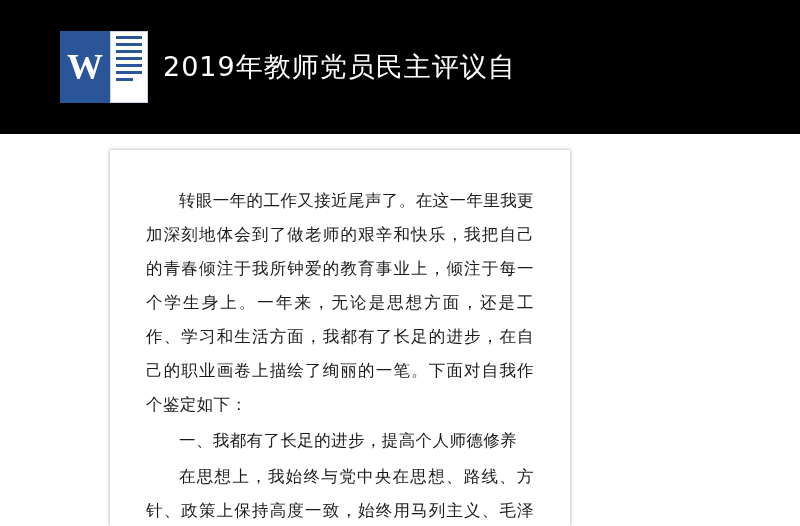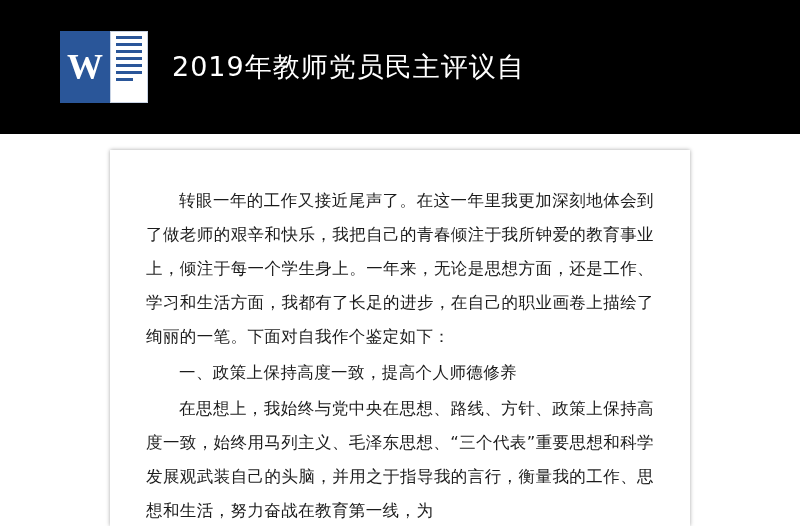--- a/index.html
+++ b/index.html
@@ -69,38 +69,38 @@
   .word-icon .sheet i {
     display: block;
     height: 3px;
     background: #2a5699;
     margin: 4px 5px 0 5px;
   }
   .word-icon .sheet i.short {
     margin-right: 14px;
   }
   .title-wrap {
-    margin-left: 24px;
+    margin-left: 15px;
     color: #ffffff;
     font-family: "DejaVu Sans", sans-serif;
     font-size: 27px;
     line-height: 40px;
     letter-spacing: 1px;
     max-width: 580px;
   }
   .title-line {
     display: block;
     white-space: nowrap;
   }
   
   .doc {
     position: absolute;
     left: 110px;
     top: 150px;
-    width: 580px;
+    width: 460px;
     height: 376px;
     background: #ffffff;
     box-shadow: 0 0 4px rgba(0,0,0,0.35);
     box-sizing: border-box;
     padding: 34px 36px 0 36px;
     overflow: hidden;
   }
   .doc p {
     margin: 0 0 2px 0;
     font-family: "DejaVu Sans", sans-serif;
@@ -134,17 +134,17 @@
         <i class="short"></i>
       </div>
     </div>
     <div class="title-wrap">
       <span class="title-line">2019年教师党员民主评议自</span>
     </div>
   </div>
 
   <div class="doc">
     <p class="indent">转眼一年的工作又接近尾声了。在这一年里我更加深刻地体会到了做老师的艰辛和快乐，我把自己的青春倾注于我所钟爱的教育事业上，倾注于每一个学生身上。一年来，无论是思想方面，还是工作、学习和生活方面，我都有了长足的进步，在自己的职业画卷上描绘了绚丽的一笔。下面对自我作个鉴定如下：</p>
-    <p class="indent">一、政策上保持高度一致，提高个人师德修养</p>
+    <p class="indent">一、我都有了长足的进步，提高个人师德修养</p>
     <p class="indent">在思想上，我始终与党中央在思想、路线、方针、政策上保持高度一致，始终用马列主义、毛泽东思想、“三个代表”重要思想和科学发展观武装自己的头脑，并用之于指导我的言行，衡量我的工作、思想和生活，努力奋战在教育第一线，为</p>
   </div>
 
 </div>
 
 </body></html>

